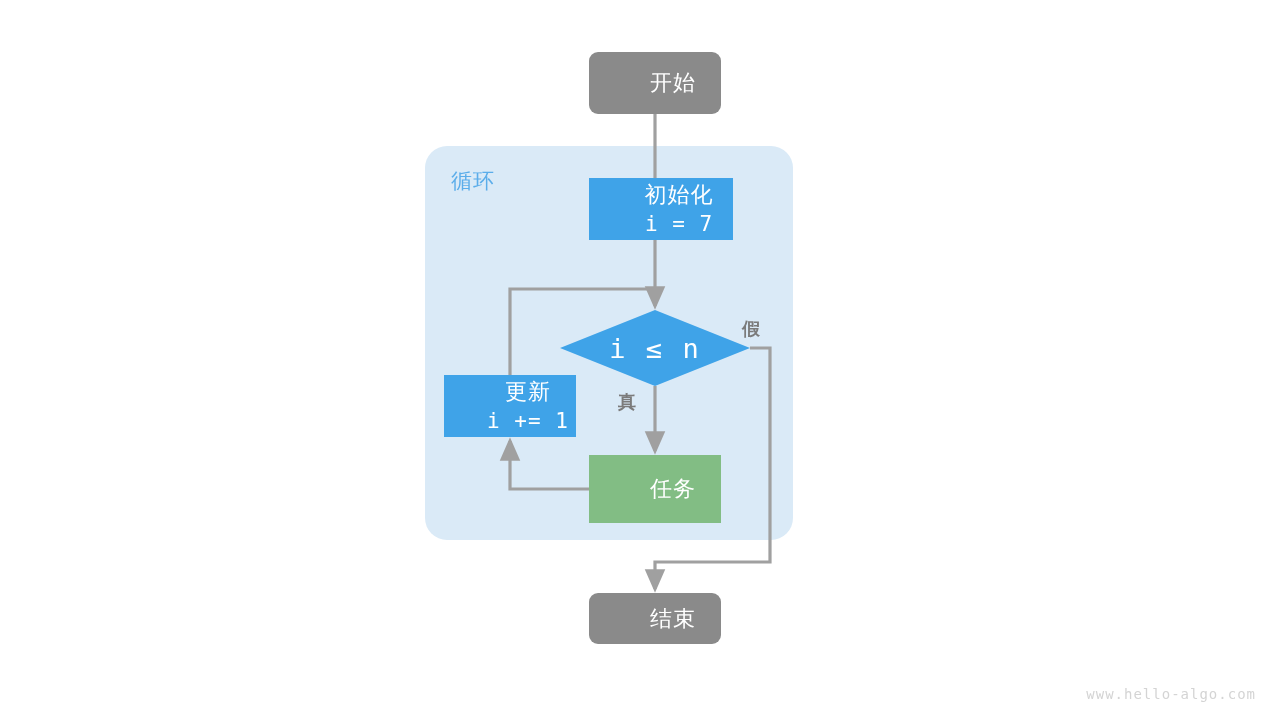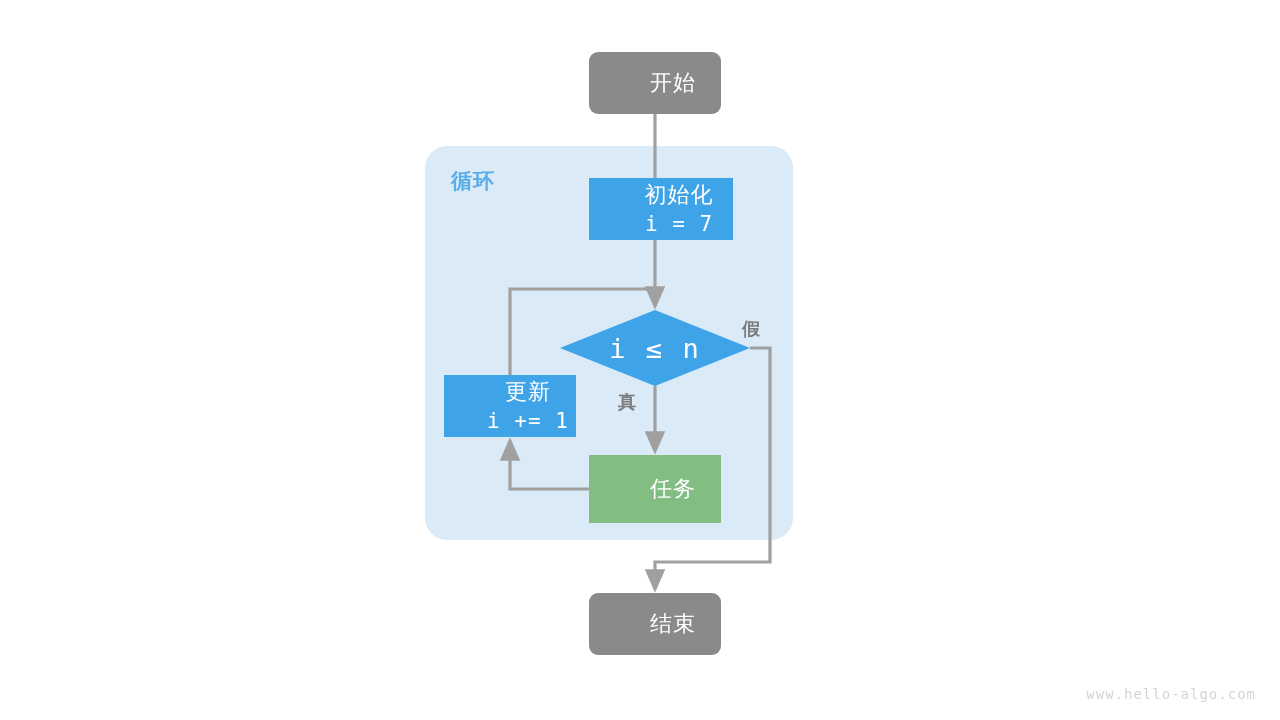--- a/index.html
+++ b/index.html
@@ -32,21 +32,21 @@
     width: 368px;
     height: 394px;
     background: #daeaf7;
     border-radius: 22px;
   }
   .loop-label {
     position: absolute;
     left: 451px;
     top: 168px;
     font-size: 21px;
-    font-weight: bold;
+    font-weight: normal;
     color: #5badea;
     letter-spacing: 1px;
     line-height: 26px;
   }
 
   .node {
     position: absolute;
     display: flex;
     flex-direction: column;
     align-items: center;
@@ -76,21 +76,21 @@
     background: #3fa3e8;
   }
   .node-task {
     background: #82bd84;
   }
 
   .node-start { left: 589px; top: 52px;  width: 132px; height: 62px; }
   .node-init  { left: 589px; top: 178px; width: 144px; height: 62px; }
   .node-update{ left: 444px; top: 375px; width: 132px; height: 62px; }
   .node-task-box { left: 589px; top: 455px; width: 132px; height: 68px; }
-  .node-end   { left: 589px; top: 593px; width: 132px; height: 62px; }
+  .node-end   { left: 589px; top: 593px; width: 132px; height: 51px; }
 
   .node-decision {
     position: absolute;
     left: 560px;
     top: 310px;
     width: 190px;
     height: 76px;
   }
   .node-decision .diamond-shape {
     position: absolute;

